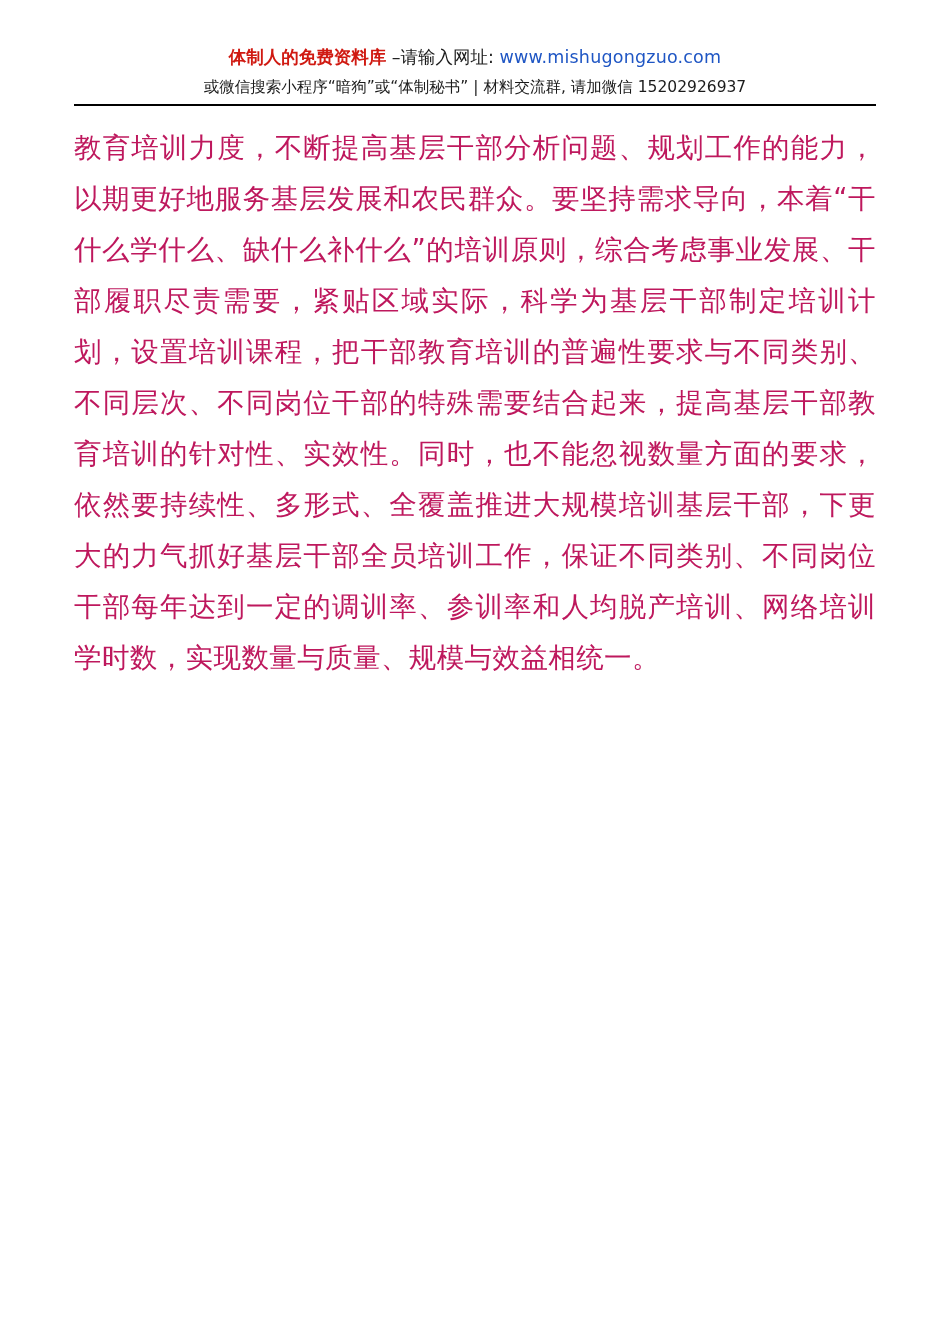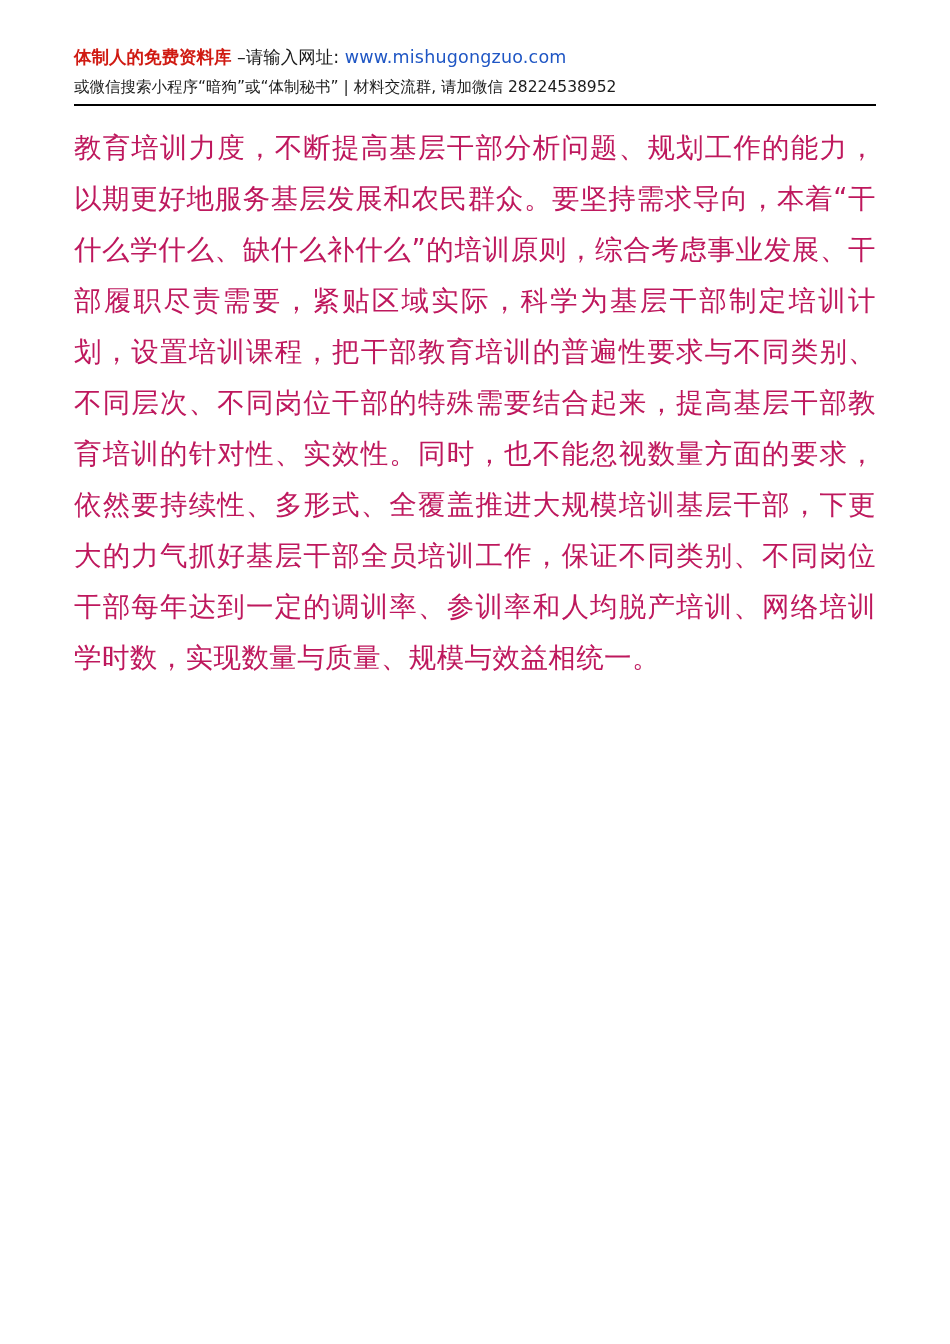--- a/index.html
+++ b/index.html
@@ -20,21 +20,21 @@
     height: 1344px;
     box-sizing: border-box;
     padding: 0;
     position: relative;
   }
   
   .banner {
     width: 100%;
     box-sizing: border-box;
     padding: 44px 74px 0 74px;
-    text-align: left;
+    text-align: center;
   }
   .banner-line1 {
     font-family: "DejaVu Sans", sans-serif;
     font-size: 17.5px;
     line-height: 1.5;
     white-space: nowrap;
     letter-spacing: 0px;
   }
   .banner-red {
     color: #d01a12;
@@ -86,21 +86,21 @@
 </style>
 </head>
 <body>
 
 <div class="page">
 
   <div class="banner">
     <div class="banner-line1">
       <span class="banner-red">体制人的免费资料库</span><span class="banner-dash"> –</span><span class="banner-black">请输入网址:</span> <span class="banner-url">www.mishugongzuo.com</span>
     </div>
-    <div class="banner-line2">或微信搜索小程序“暗狗”或“体制秘书” | 材料交流群, 请加微信 28224538952</div>
+    <div class="banner-line2">或微信搜索小程序“暗狗”或“体制秘书” | 材料交流群, 请加微信 15202926937</div>
   </div>
   <div class="banner-rule"></div>
 
   <div class="doc-body">
     <p class="doc-paragraph">教育培训力度，不断提高基层干部分析问题、规划工作的能力，以期更好地服务基层发展和农民群众。要坚持需求导向，本着“干什么学什么、缺什么补什么”的培训原则，综合考虑事业发展、干部履职尽责需要，紧贴区域实际，科学为基层干部制定培训计划，设置培训课程，把干部教育培训的普遍性要求与不同类别、不同层次、不同岗位干部的特殊需要结合起来，提高基层干部教育培训的针对性、实效性。同时，也不能忽视数量方面的要求，依然要持续性、多形式、全覆盖推进大规模培训基层干部，下更大的力气抓好基层干部全员培训工作，保证不同类别、不同岗位干部每年达到一定的调训率、参训率和人均脱产培训、网络培训学时数，实现数量与质量、规模与效益相统一。</p>
   </div>
 
 </div>
 
 </body></html>

